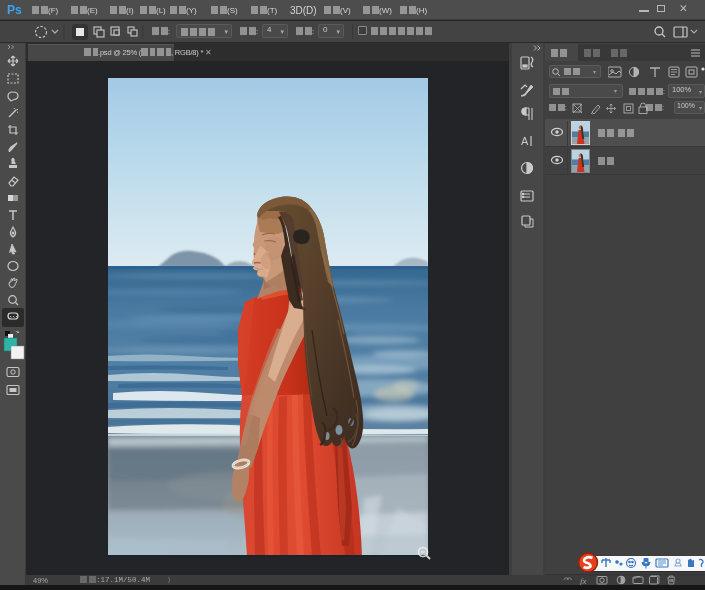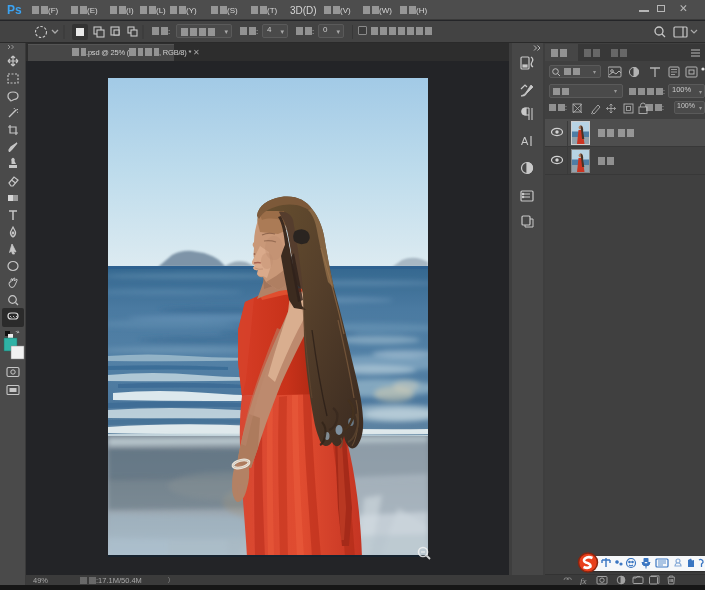--- a/index.html
+++ b/index.html
@@ -136,21 +136,21 @@
       <circle cx="0" cy="0" r="2.2" fill="none" stroke="#c6c6c6" stroke-width="1"></circle>
     </g>
 <g transform="translate(13,347)">
       <rect x="-6" y="-4.5" width="12" height="9" rx="1" fill="none" stroke="#c6c6c6" stroke-width="1.1"></rect>
       <rect x="-3.5" y="-2" width="7" height="4" fill="#c6c6c6"></rect>
     </g>
 </svg>
 
 <div class="abs" style="left:26px;top:43px;width:483px;height:18px;background:#2d2d2d;"></div>
 <div class="abs" style="left:28px;top:44px;width:146px;height:17px;background:#474747;border-top:1px solid #555;"></div>
-<div class="abs" style="left:24px;top:48px;font-size:7.5px;color:#cfcfcf;letter-spacing:-0.2px;padding-left:48px;"><span class="cjk" style="width:14px"></span>.psd @ 25% (<span class="cjk" style="width:14px"></span> <span class="cjk" style="width:14px"></span>, RGB/8) * <span style="color:#a5a5a5;font-size:8px;">✕</span></div>
+<div class="abs" style="left:36px;top:48px;font-size:7.5px;color:#cfcfcf;letter-spacing:-0.2px;padding-left:48px;"><span class="cjk" style="width:14px"></span>.psd @ 25% (<span class="cjk" style="width:14px"></span> <span class="cjk" style="width:14px"></span>, RGB/8) * <span style="color:#a5a5a5;font-size:8px;">✕</span></div>
 <div class="abs" style="left:26px;top:61px;width:483px;height:514px;background:#232427;"></div>
 
 <div id="photo" class="abs" style="left:108px;top:78px;width:320px;height:479px;filter:blur(0.4px);">
 <svg width="320" height="479" viewBox="0 0 320 479" xmlns="http://www.w3.org/2000/svg">
 <defs>
 <linearGradient id="sky" x1="0" y1="0" x2="0" y2="1">
  <stop offset="0" stop-color="#a2cae6"></stop>
           <stop offset="0.5" stop-color="#bedcec"></stop>
           <stop offset="1" stop-color="#ddebf1"></stop>
 </linearGradient>
@@ -463,21 +463,21 @@
       <path d="M6.5,8 L10.5,8 L12.5,22 L5,22 Z" fill="#cc3522"></path>
       <circle cx="8.7" cy="5.5" r="2.1" fill="#b58263"></circle>
       <path d="M8.5,3.2 q3.2,1.2 2.6,6.3 l1.2,7.5 -2.2,0 Z" fill="#473226"></path>
     </svg></div>
 <div class="abs" style="left:598px;top:129px;font-size:0;"><span class="cjk" style="width:16px"></span><span class="cjk" style="width:16px;margin-left:4px;"></span></div>
 <div class="abs" style="left:598px;top:157px;font-size:0;"><span class="cjk" style="width:16px"></span></div>
 
 <div class="abs" style="left:26px;top:575px;width:679px;height:10px;background:#3b3b3b;"></div>
 <div class="abs" style="left:0;top:585px;width:705px;height:5px;background:#161616;"></div>
 <div class="abs" style="left:33px;top:576px;font-size:7.5px;color:#a8a8a8;">49%</div>
-<div class="abs" style="left:80px;top:576px;font-size:7.5px;color:#a8a8a8;"><span class="cjkd" style="width:16px;height:7px"></span>:17.1M/50.4M</div>
+<div class="abs" style="left:80px;top:576px;font-size:7.5px;color:#a8a8a8;font-family:Liberation Mono, monospace;"><span class="cjkd" style="width:16px;height:7px"></span>:17.1M/50.4M</div>
 <div class="abs" style="left:168px;top:576px;font-size:7px;color:#909090;">〉</div>
 <svg class="abs" style="left:560px;top:575px" width="145" height="10" viewBox="0 0 145 10">
 <g stroke="#a2a2a2" fill="none" stroke-width="1">
 <path d="M4,5 a2.2,2.2 0 0,1 4.4,0 M7,5 a2.2,2.2 0 0,1 4.4,0" opacity="0.65"></path>
 <text x="20" y="8.5" font-size="9" fill="#a2a2a2" stroke="none" font-style="italic" font-family="Liberation Serif">fx</text>
 <rect x="37" y="1.5" width="10" height="7.5" rx="1"></rect>
       <circle cx="42" cy="5.2" r="2.2"></circle>
 <circle cx="61" cy="5" r="3.8"></circle>
       <path d="M61,1.2 A3.8,3.8 0 0,1 61,8.8 Z" fill="#a2a2a2"></path>
 <rect x="73" y="2" width="10" height="6.5" rx="1"></rect>

